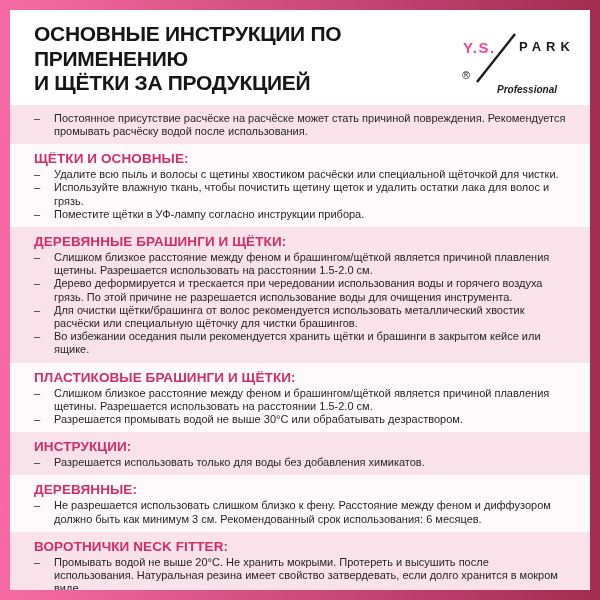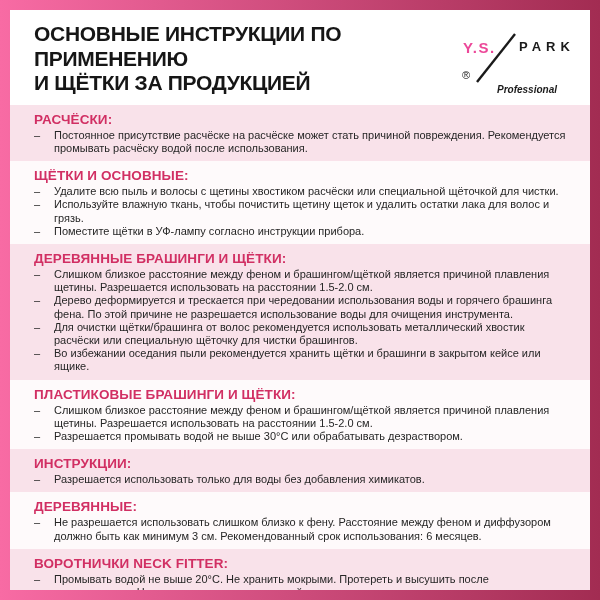--- a/index.html
+++ b/index.html
@@ -92,21 +92,20 @@
         </svg>
         <span class="logo-ys">Y.S.</span>
         <span class="logo-park">PARK</span>
         <span class="logo-professional">Professional</span>
         <span class="logo-reg">®</span>
       </div>
     </div>
 
     <div class="sections">
   <section class="sec tone-pink">
-    <h2 class="sec-title">РАСЧЁСКИ:</h2>
     <div class="bullets">
             <div class="bullet">
               <span class="dash">–</span>
               <span class="bullet-text">Постоянное присутствие расчёске на расчёске может стать причиной повреждения. Рекомендуется промывать расчёску водой после использования.</span>
             </div>
           </div>
   </section>
 
   <section class="sec tone-light">
     <h2 class="sec-title">ЩЁТКИ И ОСНОВНЫЕ:</h2>
@@ -128,21 +127,21 @@
 
   <section class="sec tone-pink">
     <h2 class="sec-title">ДЕРЕВЯННЫЕ БРАШИНГИ И ЩЁТКИ:</h2>
     <div class="bullets">
             <div class="bullet">
               <span class="dash">–</span>
               <span class="bullet-text">Слишком близкое расстояние между феном и брашингом/щёткой является причиной плавления щетины. Разрешается использовать на расстоянии 1.5-2.0 см.</span>
             </div>
             <div class="bullet">
               <span class="dash">–</span>
-              <span class="bullet-text">Дерево деформируется и трескается при чередовании использования воды и горячего брашинга фена. По этой причине не разрешается использование воды для очищения инструмента.</span>
+              <span class="bullet-text">Дерево деформируется и трескается при чередовании использования воды и горячего воздуха грязь. По этой причине не разрешается использование воды для очищения инструмента.</span>
             </div>
             <div class="bullet">
               <span class="dash">–</span>
               <span class="bullet-text">Для очистки щётки/брашинга от волос рекомендуется использовать металлический хвостик расчёски или специальную щёточку для чистки брашингов.</span>
             </div>
             <div class="bullet">
               <span class="dash">–</span>
               <span class="bullet-text">Во избежании оседания пыли рекомендуется хранить щётки и брашинги в закрытом кейсе или ящике.</span>
             </div>
           </div>

